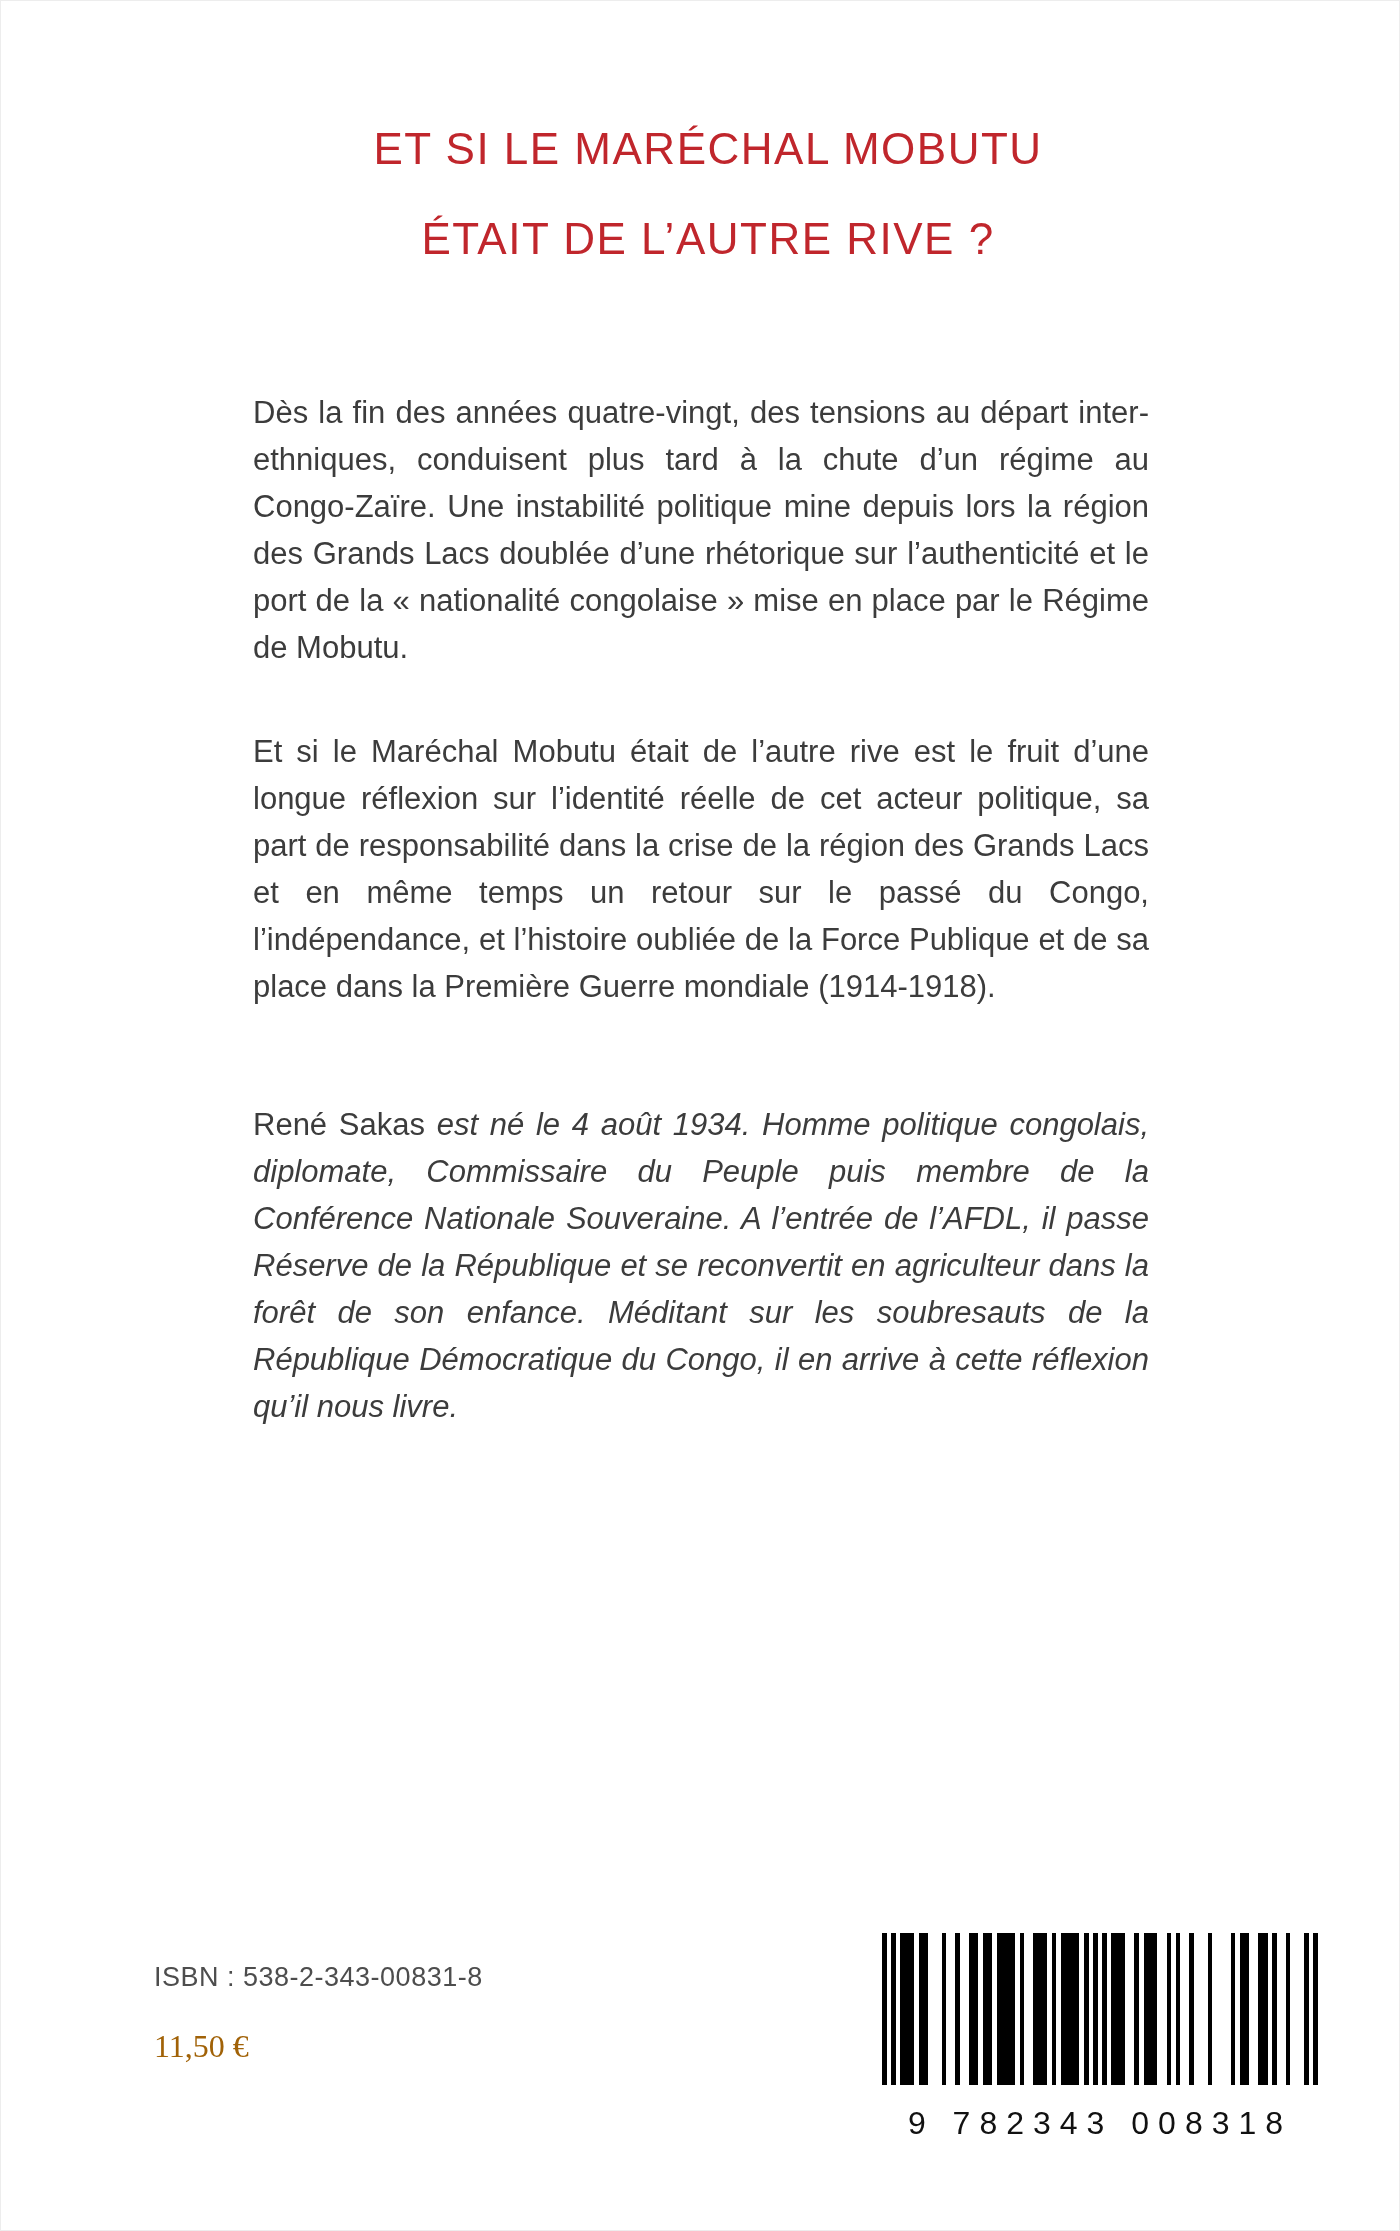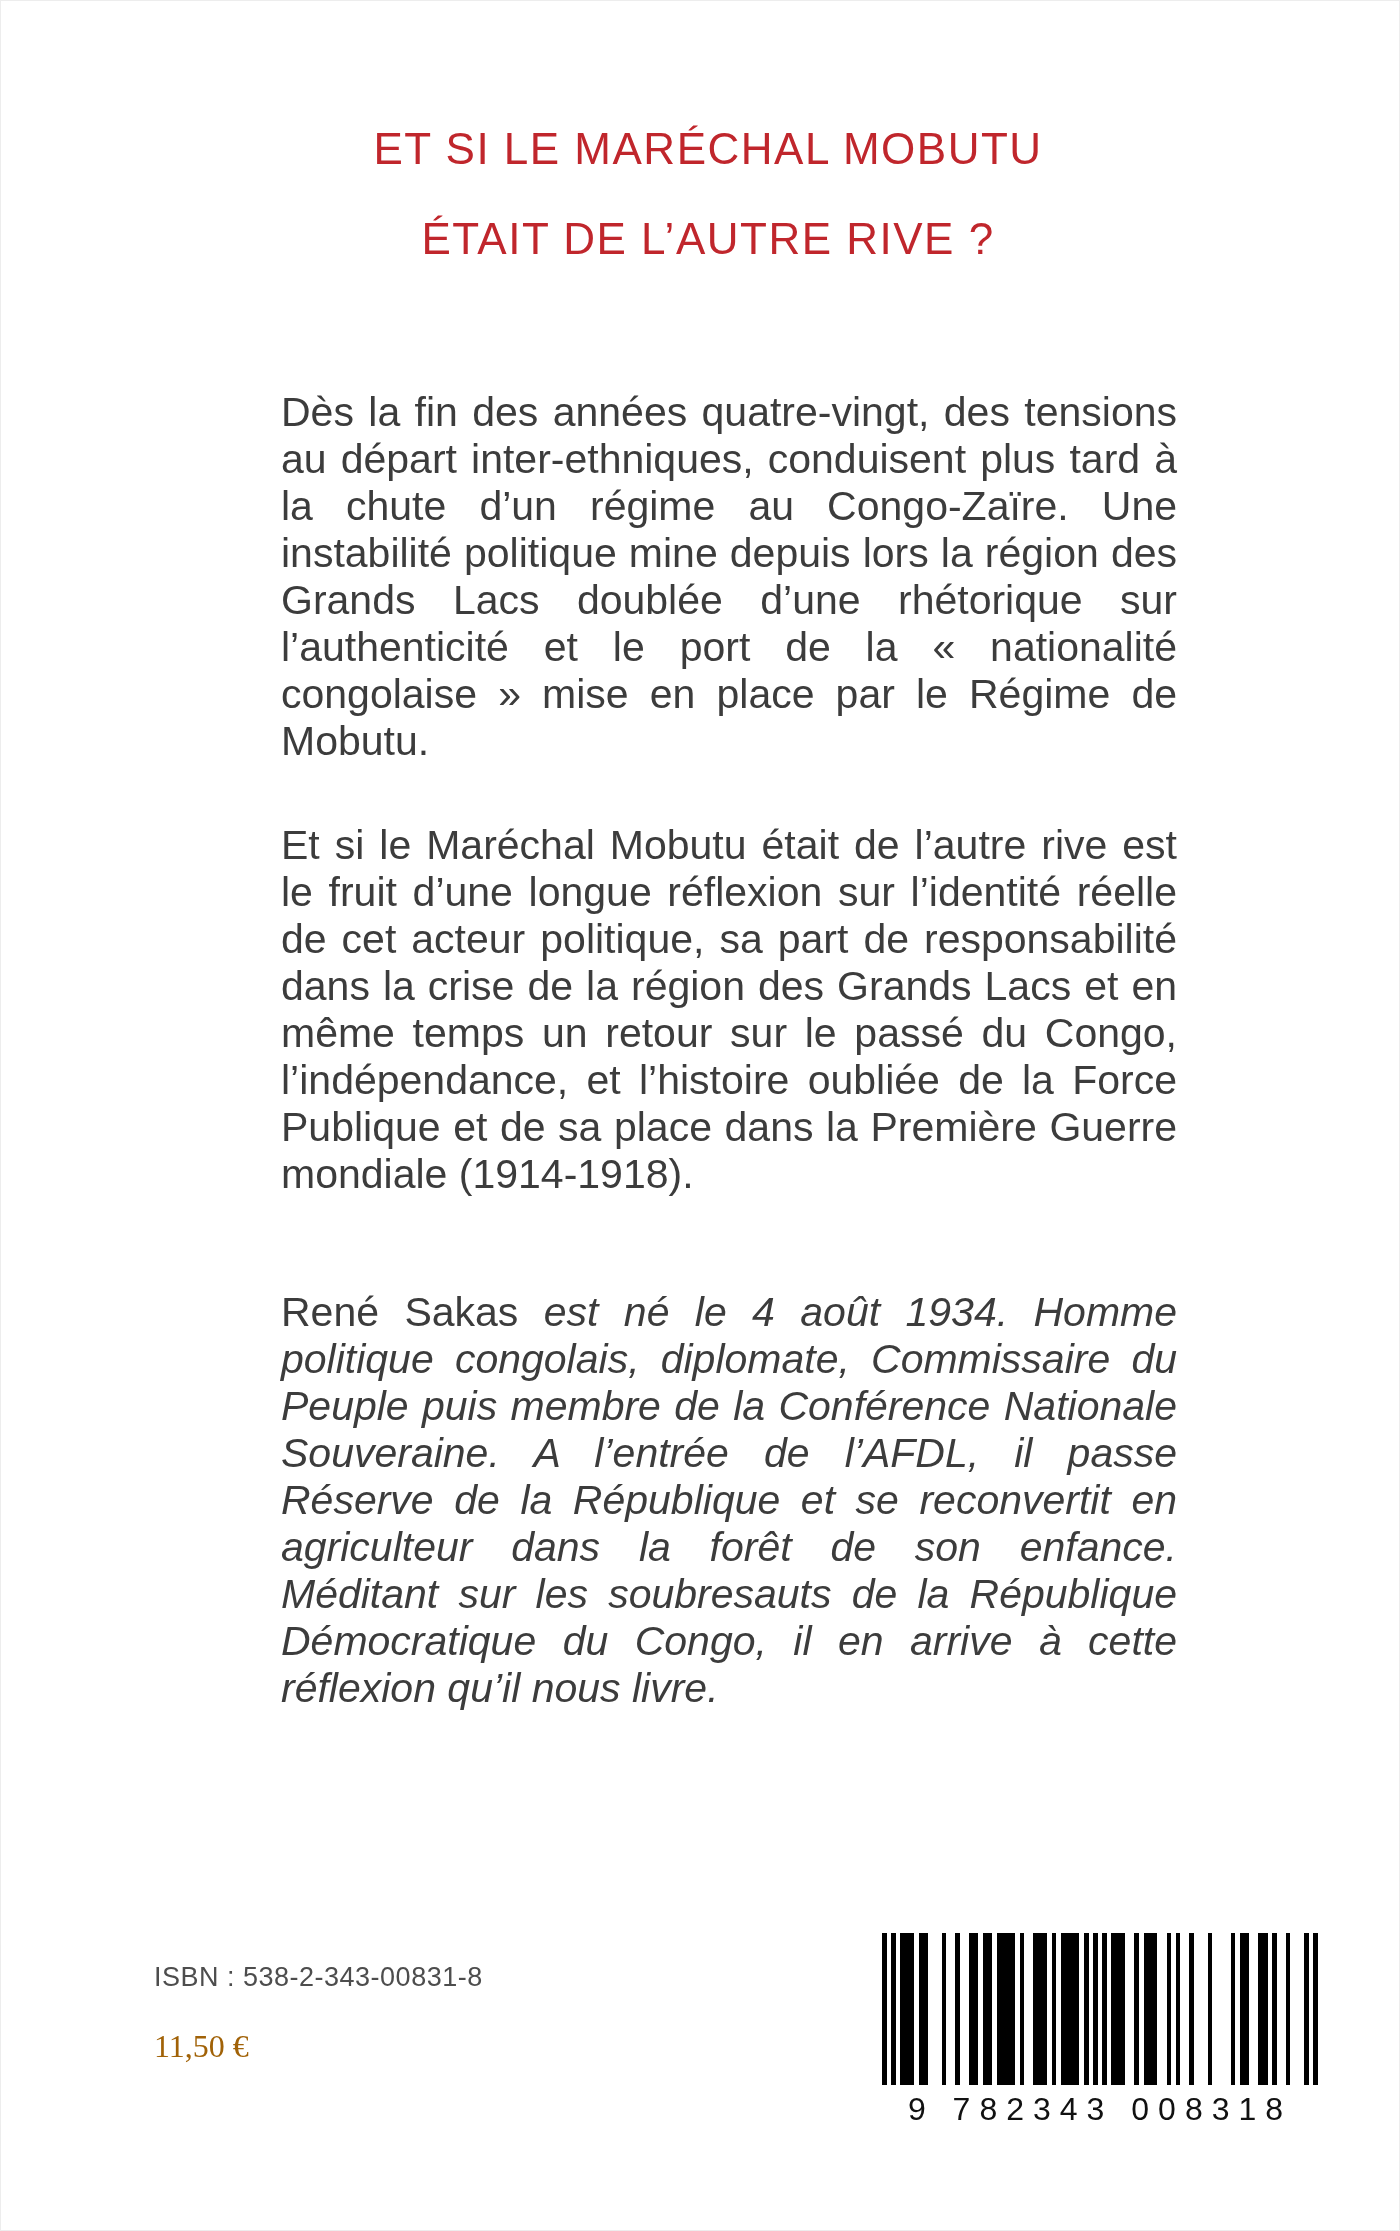--- a/index.html
+++ b/index.html
@@ -23,24 +23,23 @@
     line-height: 90px;
     letter-spacing: 1.5px;
     font-weight: normal;
   }
   .body-block {
     position: absolute;
     top: 389px;
     left: 253px;
     width: 896px;
     color: #3c3c3c;
-    font-size: 41px;
+    font-size: 31px;
     line-height: 47px;
     text-align: justify;
-    margin-left: 28px;
   }
   .para-1 { margin-bottom: 57px; }
   .para-2 { margin-bottom: 91px; }
   .italic { }
   .bio { font-style: italic; }
   .bio .bio-name { font-style: normal; font-weight: normal; }
   .footer-isbn {
     position: absolute;
     left: 154px;
     top: 1962px;
@@ -63,21 +62,21 @@
     width: 436px;
     background: #ffffff;
     text-align: center;
   }
   .barcode-bars {
     display: block;
     width: 436px;
     height: 152px;
   }
   .barcode-number {
-    margin-top: 6px;
+    margin-top: 20px;
     font-size: 32px;
     letter-spacing: 9px;
     color: #111111;
     white-space: nowrap;
     text-align: center;
   }
 </style>
 </head>
 <body>
 

